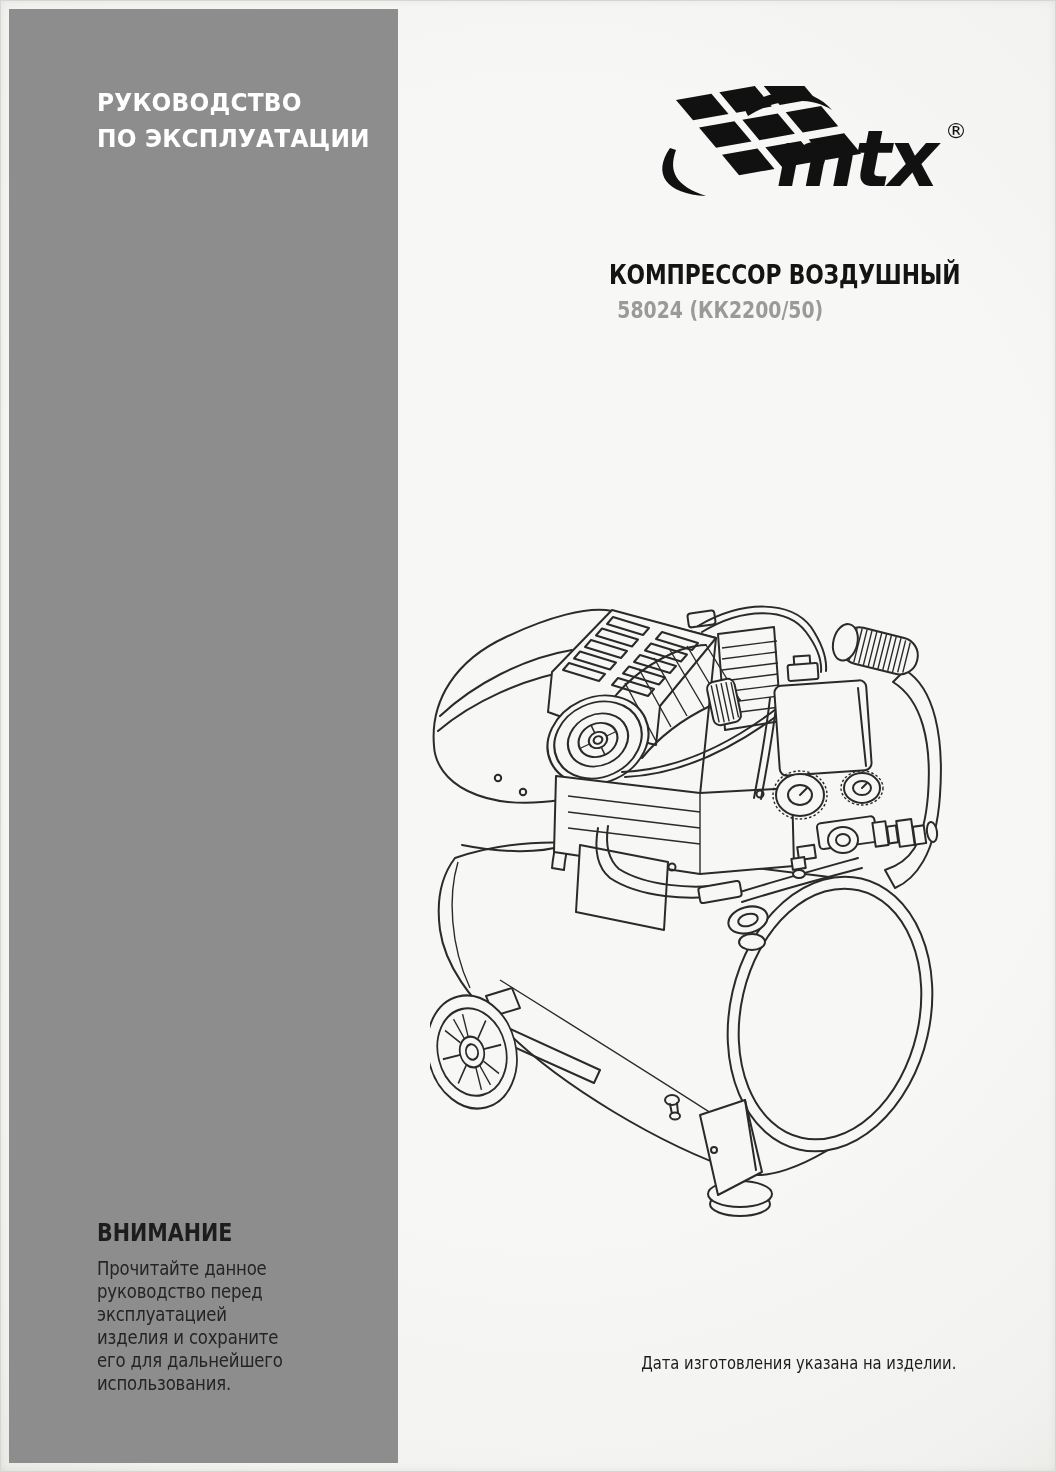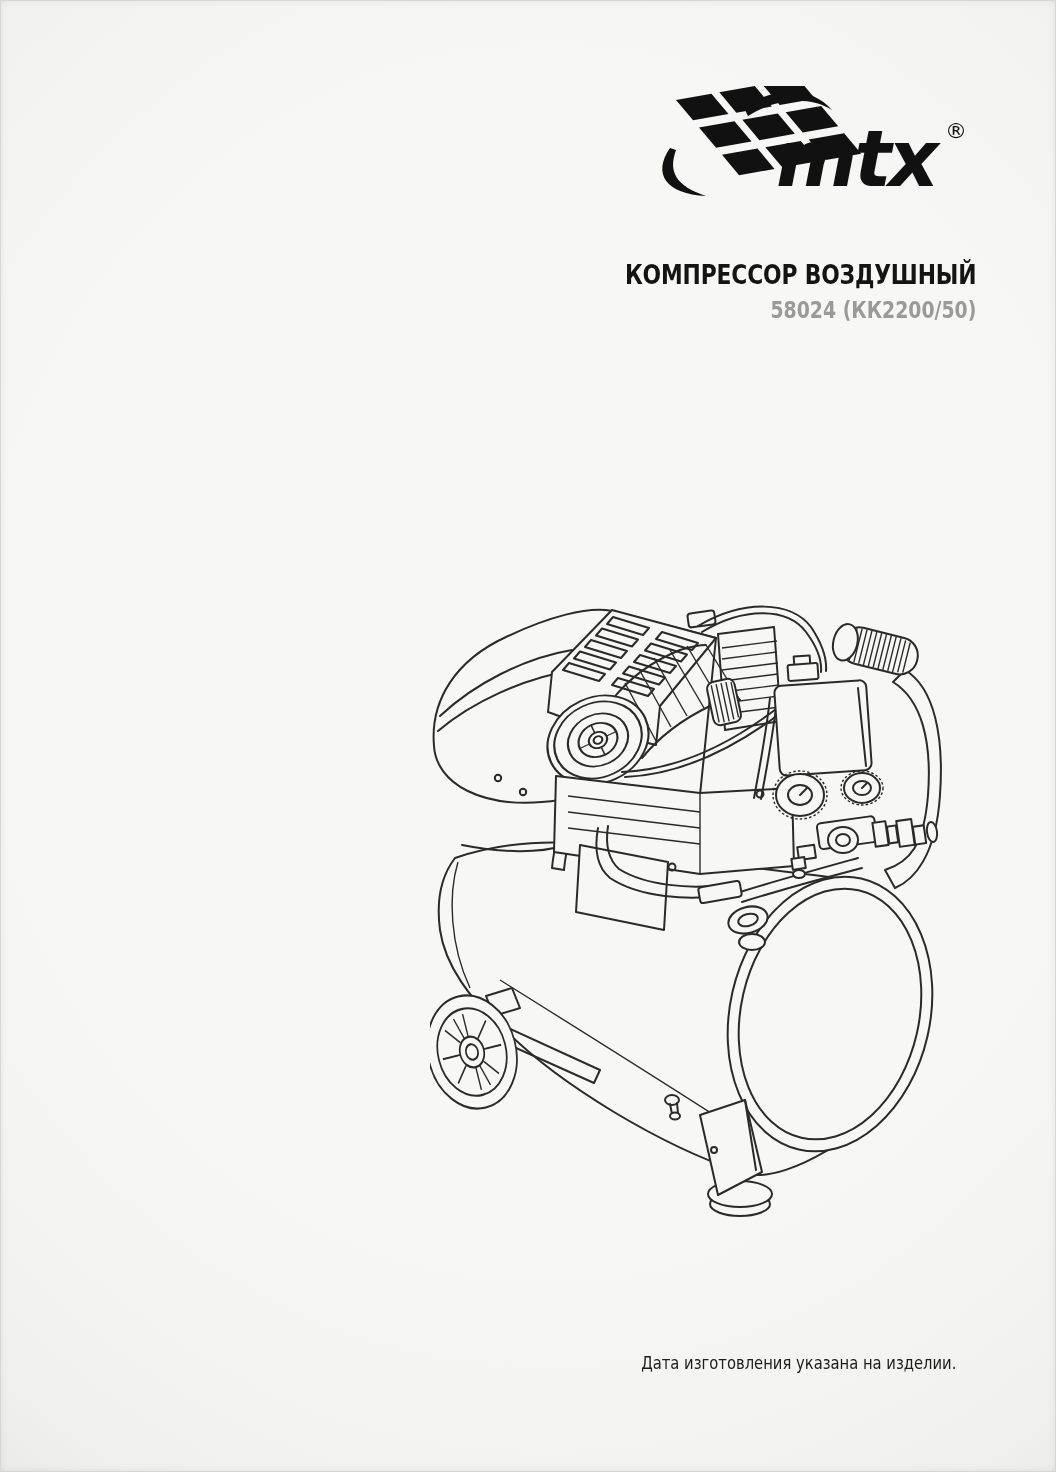--- a/index.html
+++ b/index.html
@@ -23,21 +23,21 @@
   .attention-heading{
     color:#1d1d1d; font-weight:bold; font-size:24px;
     transform:scaleX(.86); transform-origin:0 50%; white-space:nowrap;
   }
   .attention-body{
     margin-top:10px; color:#242424; font-size:19px; line-height:23px;
     letter-spacing:-.2px; white-space:pre-line;
     transform:scaleX(.87); transform-origin:0 0;
   }
   .logo{ position:absolute; left:648px; top:86px; width:322px; height:120px; }
-  .title-block{ position:absolute; right:80px; top:260px; text-align:right; }
+  .title-block{ position:absolute; right:96px; top:260px; text-align:left; }
   .product-title{
     color:#141414; font-weight:bold; font-size:26px; white-space:nowrap;
     letter-spacing:-.2px; transform:scaleX(.84); transform-origin:100% 50%;
   }
   .product-model{
     margin-top:7px; color:#9a9a9a; font-weight:bold; font-size:23px;
     white-space:nowrap; transform:scaleX(.82); transform-origin:100% 50%;
   }
   .footer-note{
     position:absolute; right:100px; top:1352px;
@@ -47,20 +47,33 @@
   .illustration{ position:absolute; left:430px; top:585px; }
   svg .ln{ fill:none; stroke:#2a2a2a; stroke-width:2; stroke-linecap:round; stroke-linejoin:round; }
   svg .fl{ fill:#f7f7f5; stroke:#2a2a2a; stroke-width:2; stroke-linejoin:round; }
   svg .thin{ fill:none; stroke:#2a2a2a; stroke-width:1.4; }
 </style>
 </head>
 <body>
 
 <div class="page">
 
+  <div class="sidebar">
+    <div class="sidebar-title">РУКОВОДСТВО
+ПО ЭКСПЛУАТАЦИИ</div>
+    <div class="attention">
+      <div class="attention-heading">ВНИМАНИЕ</div>
+      <div class="attention-body">Прочитайте данное
+руководство перед
+эксплуатацией
+изделия и сохраните
+его для дальнейшего
+использования.</div>
+    </div>
+  </div>
 
   <svg class="logo" viewBox="0 0 322 120">
     <g transform="translate(28,14) rotate(-10) skewX(30)" fill="#111111">
       <rect x="0" y="0" width="36" height="23"></rect>
       <rect x="44" y="0" width="36" height="23"></rect>
       <rect x="88" y="0" width="36" height="23"></rect>
       <rect x="0" y="31" width="36" height="23"></rect>
       <rect x="44" y="31" width="36" height="23"></rect>
       <rect x="88" y="31" width="36" height="23"></rect>
       <rect x="0" y="62" width="36" height="23"></rect>

